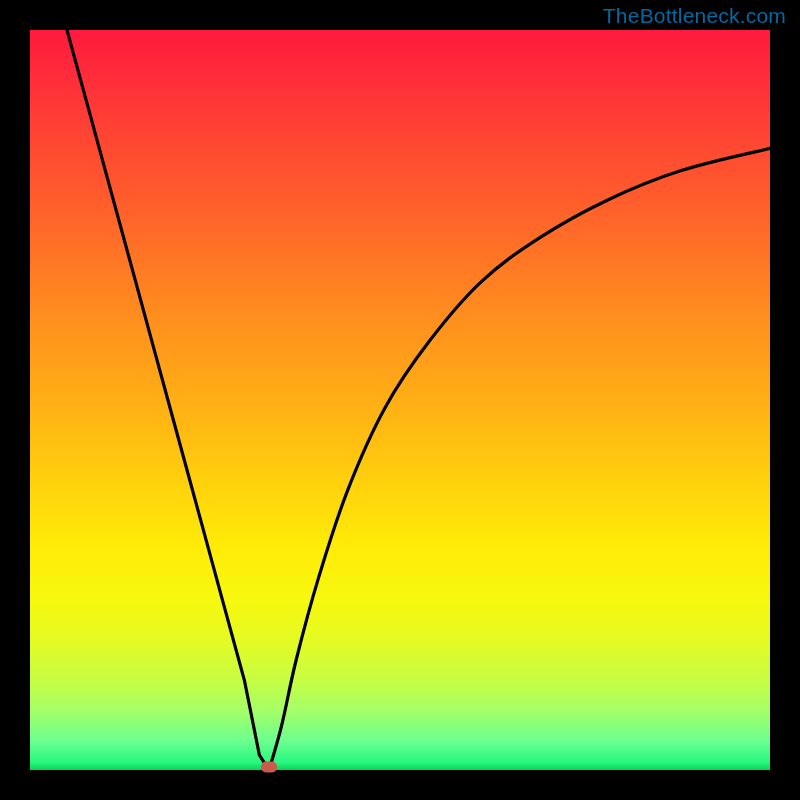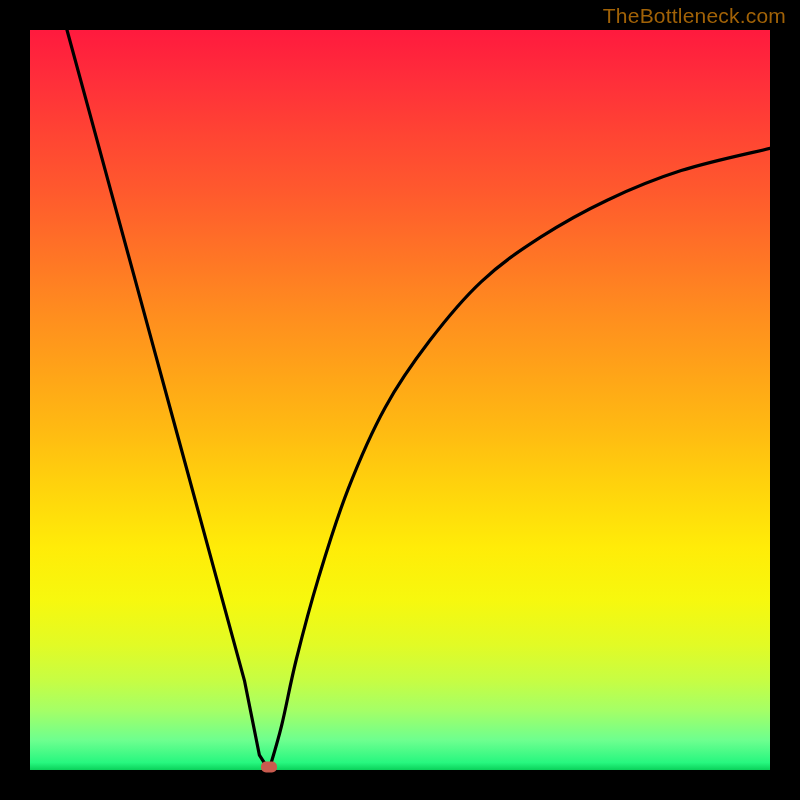--- a/index.html
+++ b/index.html
@@ -14,21 +14,21 @@
   .outer {
     position: relative;
     width: 800px;
     height: 800px;
     background: #000;
   }
   .watermark {
     position: absolute;
     top: 4px;
     right: 14px;
-    color: #a16207;
+    color: #0369a1;
     font-size: 21px;
     letter-spacing: 0.2px;
     font-weight: 500;
   }
   .plot {
     position: absolute;
     left: 30px;
     top: 30px;
     width: 740px;
     height: 740px;

